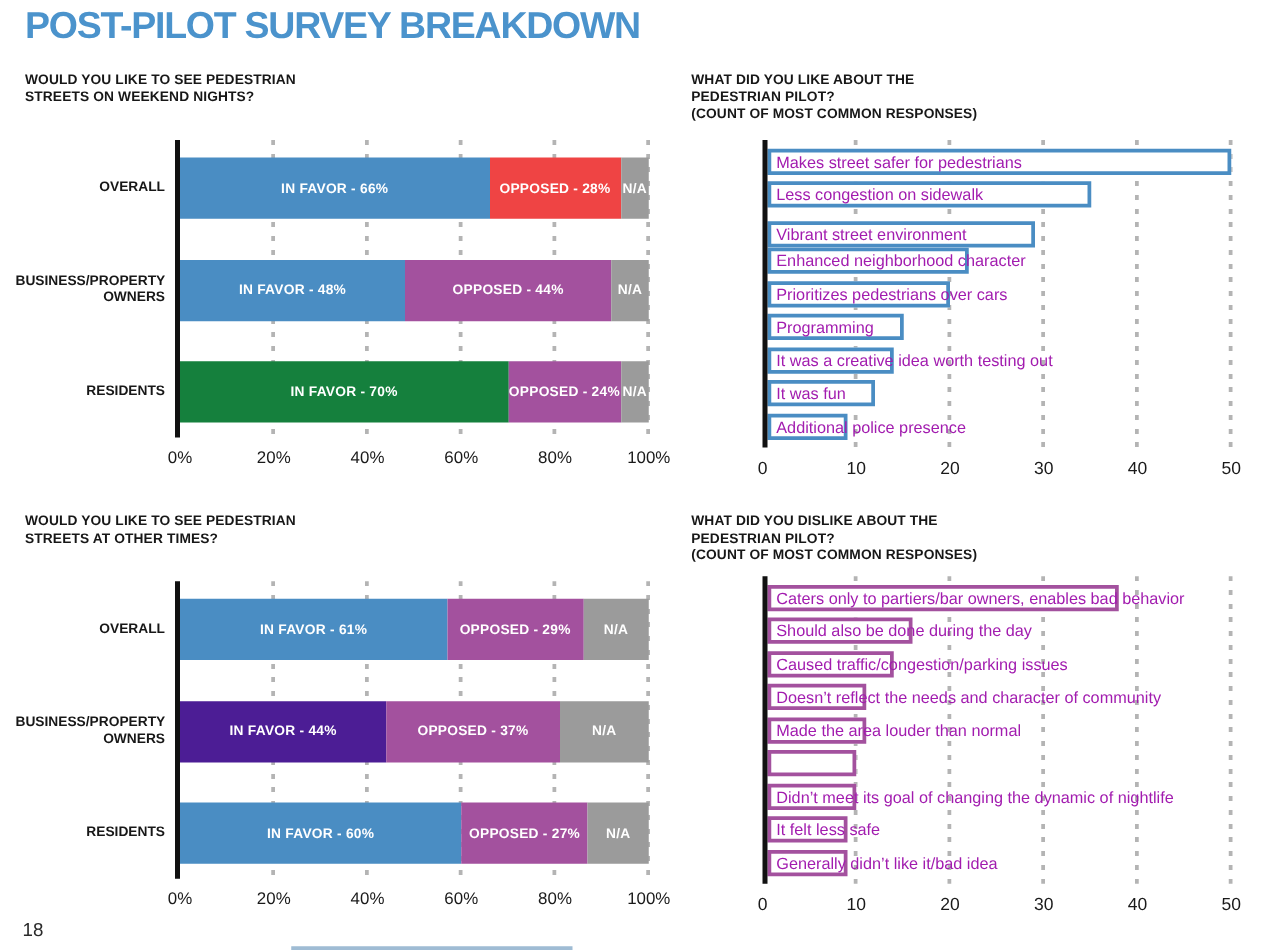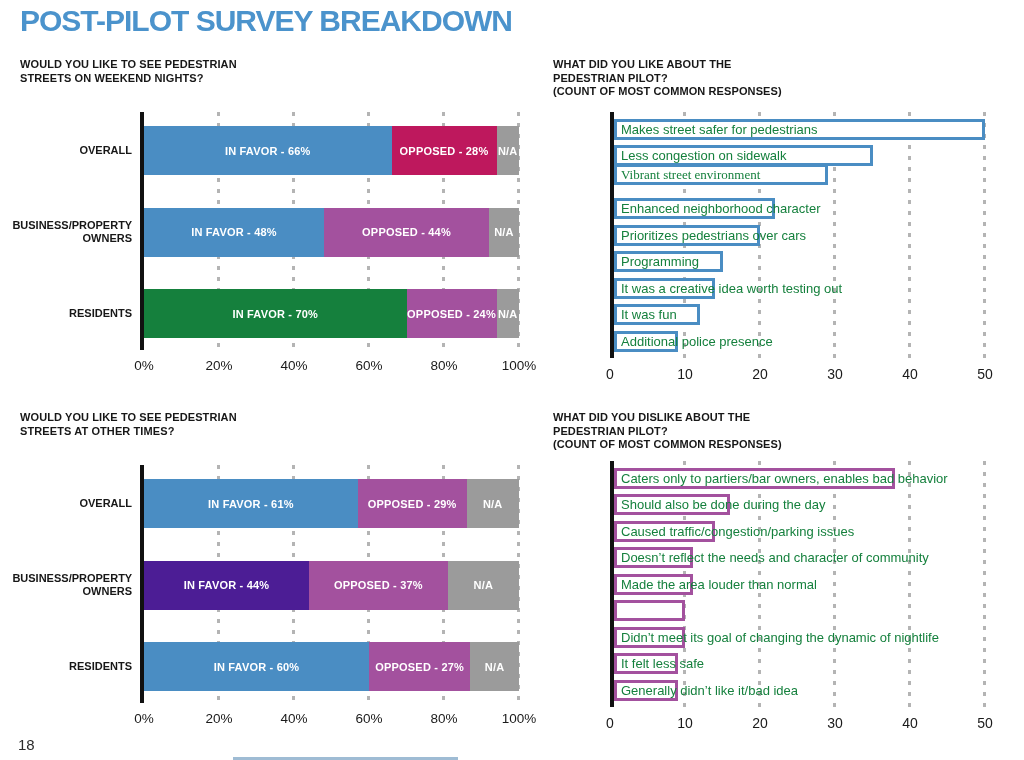--- a/index.html
+++ b/index.html
@@ -23,21 +23,21 @@
         color:#fff;font-size:11px;font-weight:bold;white-space:nowrap;letter-spacing:0.2px;}
   .stick{position:absolute;top:246px;transform:translateX(-50%);font-size:13.5px;color:#1a1a1a;}
   
   .cchart{position:relative;height:280px;margin-left:57px;width:380px;margin-top:13px;}
   .cchart.lower{margin-top:9px;}
   .caxis{position:absolute;left:0;top:0;width:4px;height:246px;background:#111;z-index:3;}
   .cchart .vgrid{height:246px;}
   .crow{position:absolute;left:4px;right:0;height:21px;z-index:2;}
   .cbar{position:absolute;left:0;top:0;height:21px;background:#fff;border:3px solid #4a8dc3;
         box-sizing:border-box;}
-  .clabel{position:absolute;left:7px;top:0;line-height:21px;font-size:13px;color:#15803d;
+  .clabel{position:absolute;left:7px;top:0;line-height:21px;font-size:13px;color:#a21caf;
         white-space:nowrap;z-index:4;}
   .ctick{position:absolute;top:254px;transform:translateX(-50%);font-size:14px;color:#1a1a1a;}
   
   .page-number{position:absolute;left:18px;top:736px;font-size:15px;color:#2b2b2b;}
   .bottom-strip{position:absolute;left:233px;top:757px;width:225px;height:3px;background:#9fbcd4;}
 </style>
 </head>
 <body>
 
 <div id="page">
@@ -54,21 +54,21 @@
         <div class="vgrid" style="left: 272px;"></div>
         <div class="vgrid" style="left: 347px;"></div>
         <div class="vgrid" style="left: 422px;"></div>
         <div class="vgrid" style="left: 497px;"></div>
         <div class="srow" style="top: 14px;">
           <div class="scat">OVERALL</div>
           <div class="sbars">
             <div class="sseg" style="width: 66%; background: rgb(74, 141, 195);">
               <span>IN FAVOR - 66%</span>
             </div>
-            <div class="sseg" style="width: 28%; background: #be185d;">
+            <div class="sseg" style="width: 28%; background: #ef4444;">
               <span>OPPOSED - 28%</span>
             </div>
             <div class="sseg" style="width: 6%; background: rgb(155, 155, 155);">
               <span>N/A</span>
             </div>
           </div>
         </div>
         <div class="srow" style="top: 95.5px;">
           <div class="scat">BUSINESS/PROPERTY OWNERS</div>
           <div class="sbars">
@@ -120,21 +120,21 @@
         <div class="vgrid" style="left: 298px;"></div>
         <div class="vgrid" style="left: 373px;"></div>
         <div class="crow" style="top: 7px;">
           <div class="cbar" style="width: 371px; border-color: rgb(74, 141, 195);"></div>
           <div class="clabel">Makes street safer for pedestrians</div>
         </div>
         <div class="crow" style="top: 33.5px;">
           <div class="cbar" style="width: 258.5px; border-color: rgb(74, 141, 195);"></div>
           <div class="clabel">Less congestion on sidewalk</div>
         </div>
-        <div class="crow" style="top: 52px; font-family: Liberation Serif, serif;">
+        <div class="crow" style="top: 65px;">
           <div class="cbar" style="width: 213.5px; border-color: rgb(74, 141, 195);"></div>
           <div class="clabel">Vibrant street environment</div>
         </div>
         <div class="crow" style="top: 86.5px;">
           <div class="cbar" style="width: 161px; border-color: rgb(74, 141, 195);"></div>
           <div class="clabel">Enhanced neighborhood character</div>
         </div>
         <div class="crow" style="top: 113px;">
           <div class="cbar" style="width: 146px; border-color: rgb(74, 141, 195);"></div>
           <div class="clabel">Prioritizes pedestrians over cars</div>

